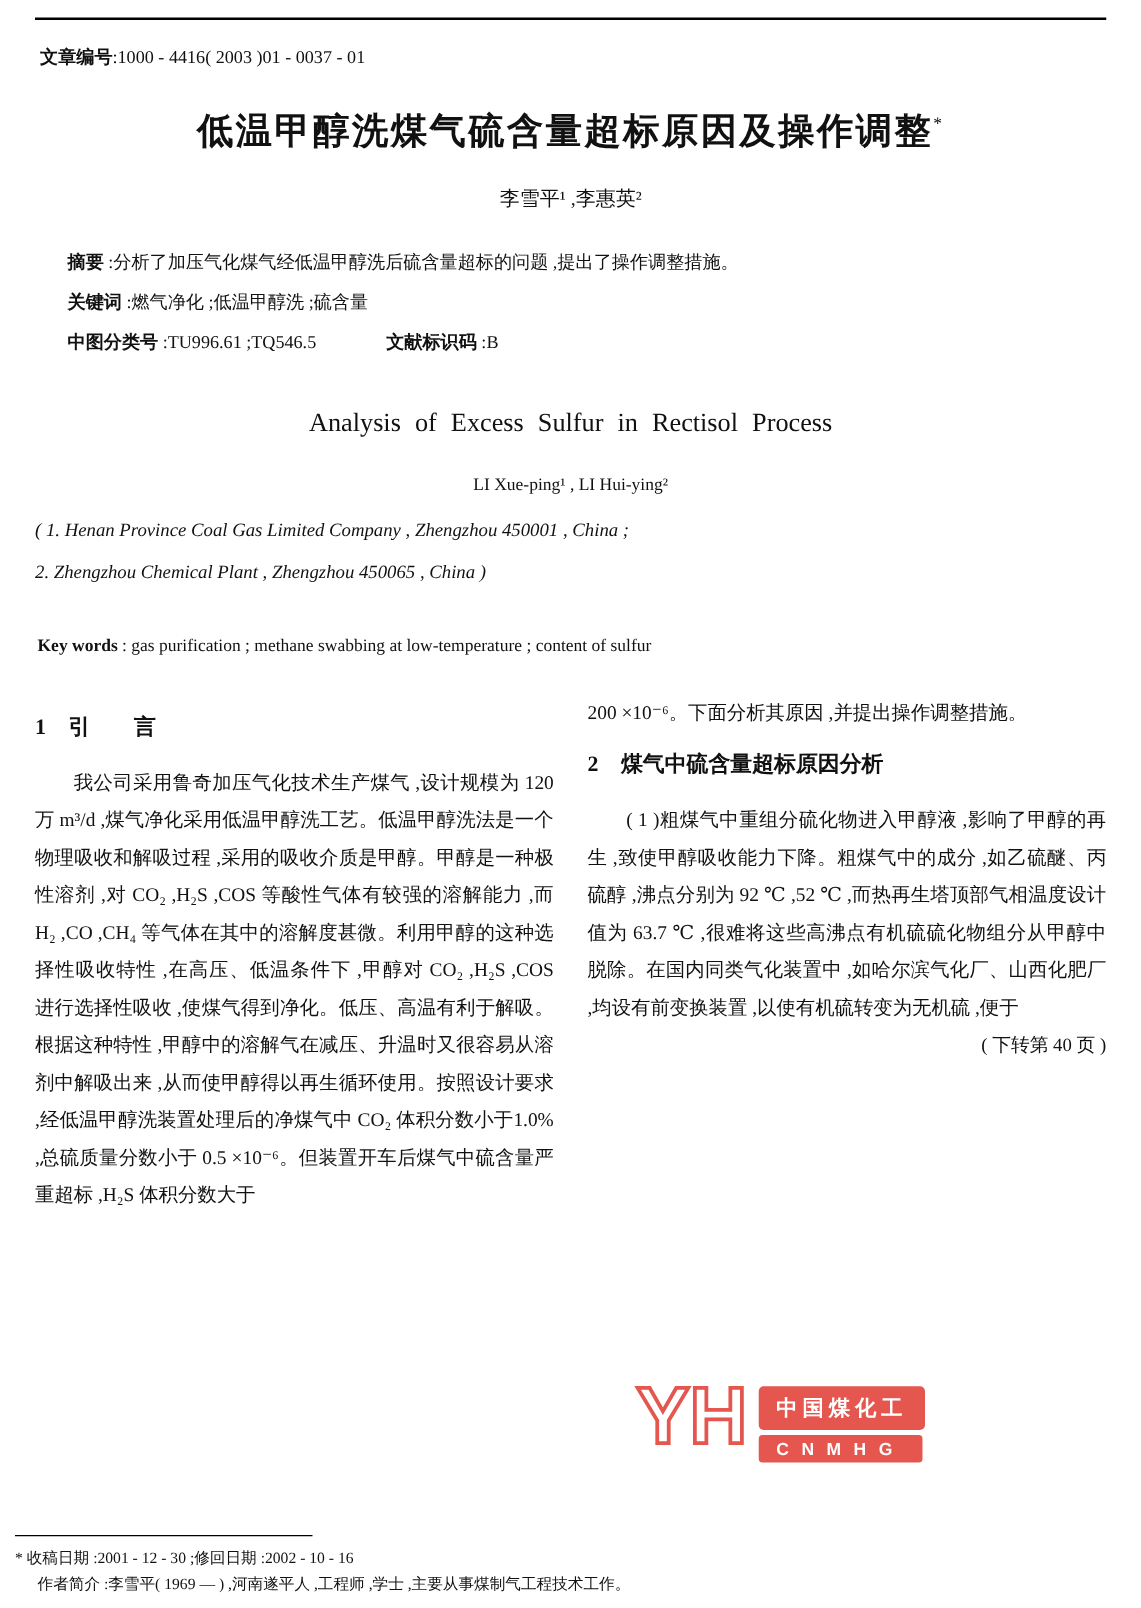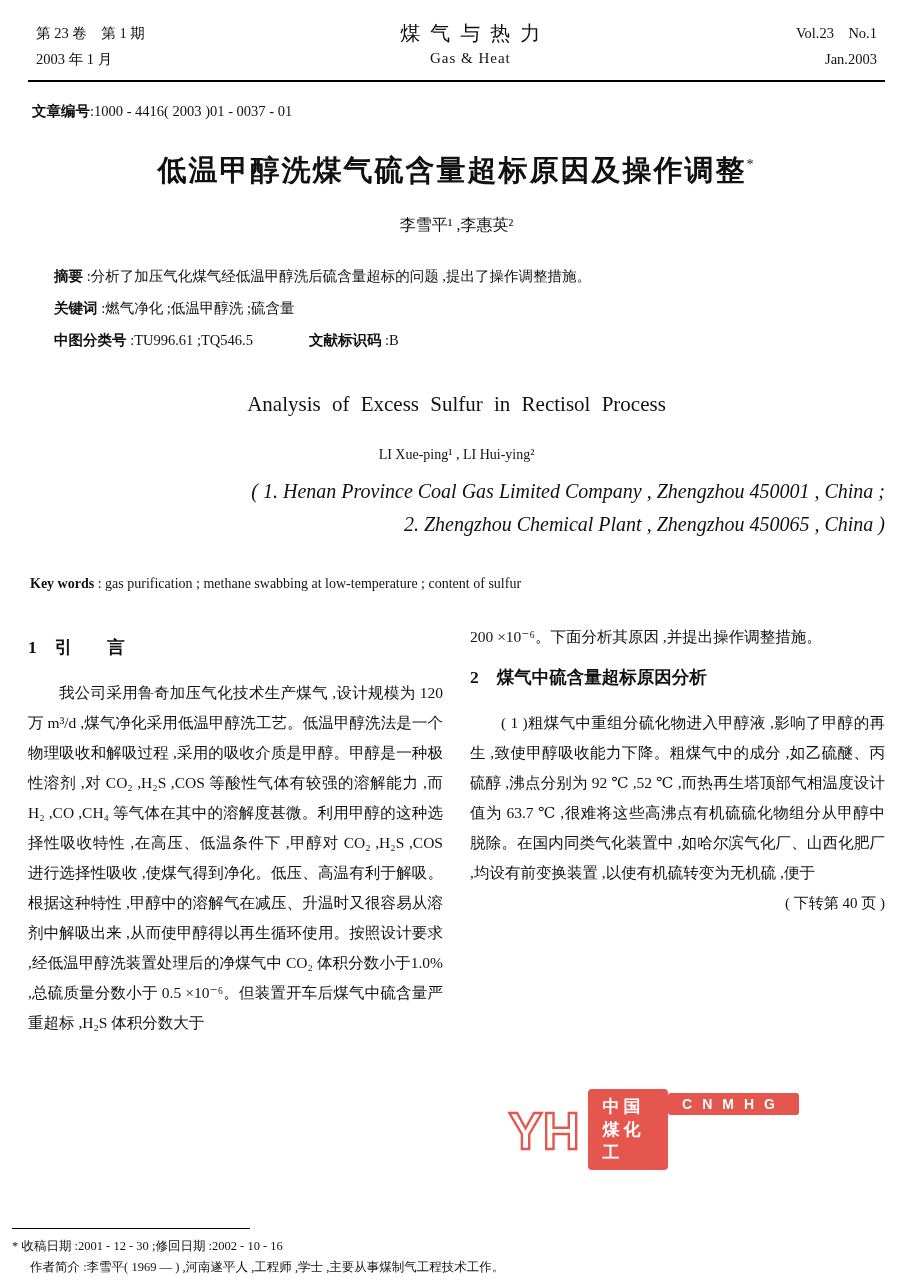--- a/index.html
+++ b/index.html
@@ -22,61 +22,47 @@
   .main-title sup{font-size:14px;font-weight:normal}
 
   .authors-cn{margin-top:24px;text-align:center;font-size:16px}
   .affil-cn{margin-top:12px;text-align:center;font-size:13.5px}
 
   .abstract-cn{margin:24px 26px 0;font-size:14.5px;line-height:32px}
   .clc-gap{display:inline-block;width:56px}
 
   .en-title{margin-top:36px;text-align:center;font-size:21px;word-spacing:6px}
   .en-authors{margin-top:30px;text-align:center;font-size:14px}
-  .en-affil{margin-top:12px;text-align:right;font-size:20px;font-style:italic;line-height:33px}
+  .en-affil{margin-top:12px;text-align:left;font-size:15px;font-style:italic;line-height:33px}
   .en-abstract{margin:28px 2px 0;font-size:14px;line-height:29px;text-align:justify}
 
   .columns{display:flex;gap:27px;margin-top:24px}
   .col{flex:1;min-width:0;font-size:15.5px;line-height:30px;text-align:justify}
   .sec-head{font-size:17.5px;font-weight:bold;margin:10px 0 16px;display:flex;gap:18px}
   .col p{margin:0;text-indent:2em}
   .col p.no-indent{text-indent:0}
   .continued{text-align:right;text-indent:0;margin-top:34px;font-size:15px}
 
   .watermark{position:absolute;left:505px;top:1072px;width:292px;height:96px;background:#fff;
              display:flex;align-items:flex-end;gap:8px;padding:2px}
-  .wm-right{display:flex;align-items:flex-start}
+  .wm-right{display:flex;flex-direction:column;align-items:flex-start}
   .wm-cn{background:#e4564e;color:#fff;font-size:17px;font-weight:bold;letter-spacing:4px;
          padding:6px 14px;border-radius:4px;font-family:"Liberation Sans",sans-serif}
   .wm-en{background:#e4564e;color:#fff;font-size:14px;font-weight:bold;letter-spacing:10px;
          padding:3px 14px;margin-top:4px;border-radius:3px;font-family:"Liberation Sans",sans-serif}
 
   .footer{position:absolute;left:12px;bottom:8px;right:28px;font-size:12.5px;line-height:21px}
   .footer-rule{width:238px;border-top:1.5px solid #000;margin-bottom:7px}
   .footer .indent{padding-left:18px}
 </style>
 </head>
 <body>
 
 <div class="page">
 
-  <header class="journal-header">
-    <div class="jh-side">
-      <div>第 23 卷　第 1 期</div>
-      <div>2003 年 1 月</div>
-    </div>
-    <div class="jh-center">
-      <div class="jh-cn">煤气与热力</div>
-      <div class="jh-en">Gas &amp; Heat</div>
-    </div>
-    <div class="jh-side jh-right">
-      <div>Vol.23　No.1</div>
-      <div>Jan.2003</div>
-    </div>
-  </header>
   <div class="header-rule"></div>
 
   <div class="article-id">
     <span class="label-b">文章编号</span><span>:1000 - 4416( 2003 )01 - 0037 - 01</span>
   </div>
 
   <h1 class="main-title">
     <span>低温甲醇洗煤气硫含量超标原因及操作调整</span><sup>*</sup>
   </h1>
 

